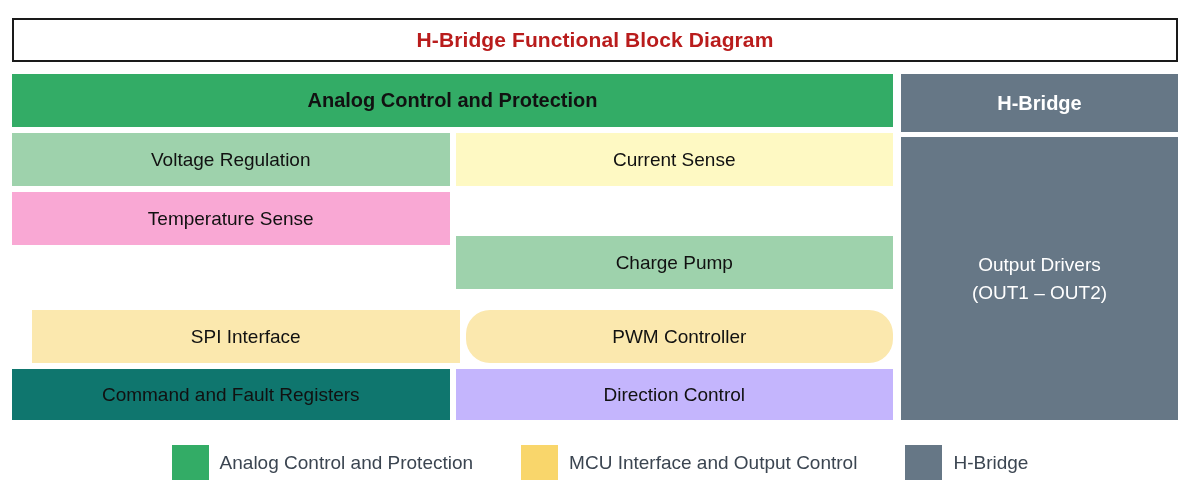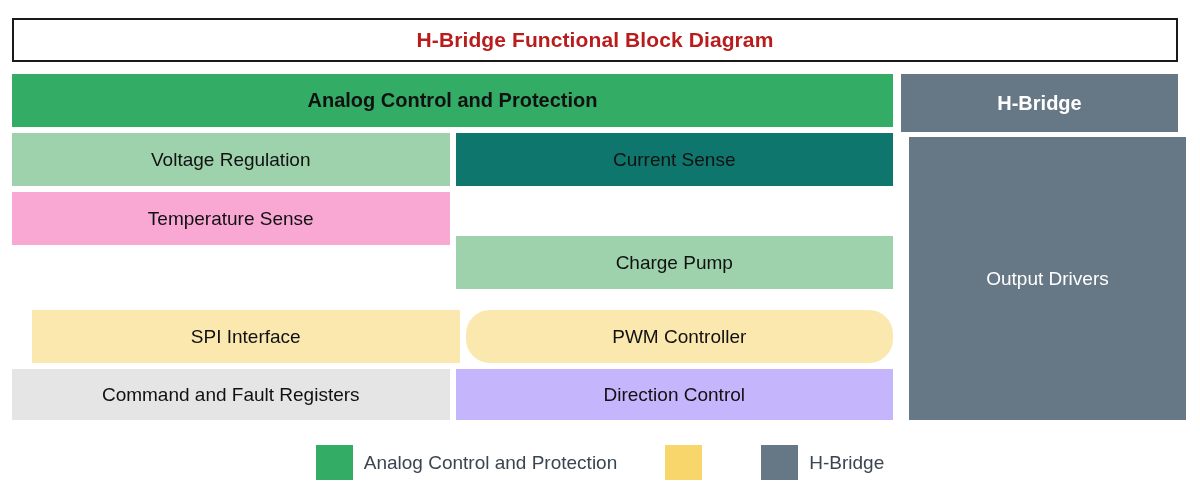--- a/index.html
+++ b/index.html
@@ -121,21 +121,20 @@
     width: 277px;
     height: 283px;
     box-sizing: border-box;
     display: flex;
     align-items: center;
     justify-content: center;
     text-align: center;
     font-size: 19px;
     color: #ffffff;
     line-height: 1.45;
-    margin-left: 8px;
   }
   .hb-body .l2 { display: block; }
 
   
   .legend {
     position: absolute;
     left: 0;
     top: 436px;
     width: 1200px;
     height: 53px;
@@ -172,21 +171,21 @@
   <div class="left-stack">
 
     <div class="band b-green-head" style="background-color: rgb(51, 172, 102);">
       <span class="band-header">Analog Control and Protection</span>
     </div>
 
     <div class="row2 r-green-1">
       <div class="cell" style="background-color: rgb(158, 210, 172);">
         <span>Voltage Regulation</span>
       </div>
-      <div class="cell" style="background-color: #0f766e;">
+      <div class="cell" style="background-color: #fef9c3;">
         <span>Current Sense</span>
       </div>
     </div>
 
     <div class="row2 r-green-2">
       <div class="cell" style="background-color: #f9a8d4;">
         <span>Temperature Sense</span>
       </div>
       <div class="cell" style="background-color: rgb(158, 210, 172); margin-top: 44px;">
         <span>Charge Pump</span>
@@ -197,48 +196,50 @@
     <div class="row2 r-yellow-1">
       <div class="cell" style="background-color: rgb(251, 232, 174); margin-left: 20px;">
         <span>SPI Interface</span>
       </div>
       <div class="cell" style="background-color: rgb(251, 232, 174); border-radius: 24px;">
         <span>PWM Controller</span>
       </div>
     </div>
 
     <div class="row2 r-yellow-2">
-      <div class="cell" style="background-color: #e5e5e5;">
+      <div class="cell" style="background-color: #0f766e;">
         <span>Command and Fault Registers</span>
       </div>
       <div class="cell" style="background-color: #c4b5fd;">
         <span>Direction Control</span>
       </div>
     </div>
 
   </div>
 
   <div class="right-col">
     <div class="hb-header" style="background-color: rgb(102, 119, 134);">
       <span>H-Bridge</span>
     </div>
     <div class="hb-body" style="background-color: rgb(102, 119, 134);">
       <div>
         <span class="l1">Output Drivers</span>
+        <span class="l2">(OUT1 – OUT2)</span>
       </div>
     </div>
   </div>
 
   <div class="legend">
     <div class="legend-item">
       <span class="swatch" style="background-color: rgb(51, 172, 102);"></span>
       <span class="legend-label">Analog Control and Protection</span>
     </div>
     <div class="legend-item">
       <span class="swatch" style="background-color: rgb(249, 214, 107);"></span>
+      <span class="legend-label">MCU Interface and Output Control</span>
     </div>
     <div class="legend-item">
       <span class="swatch" style="background-color: rgb(102, 119, 134);"></span>
       <span class="legend-label">H-Bridge</span>
     </div>
   </div>
 
 </div>
 
 </body></html>

